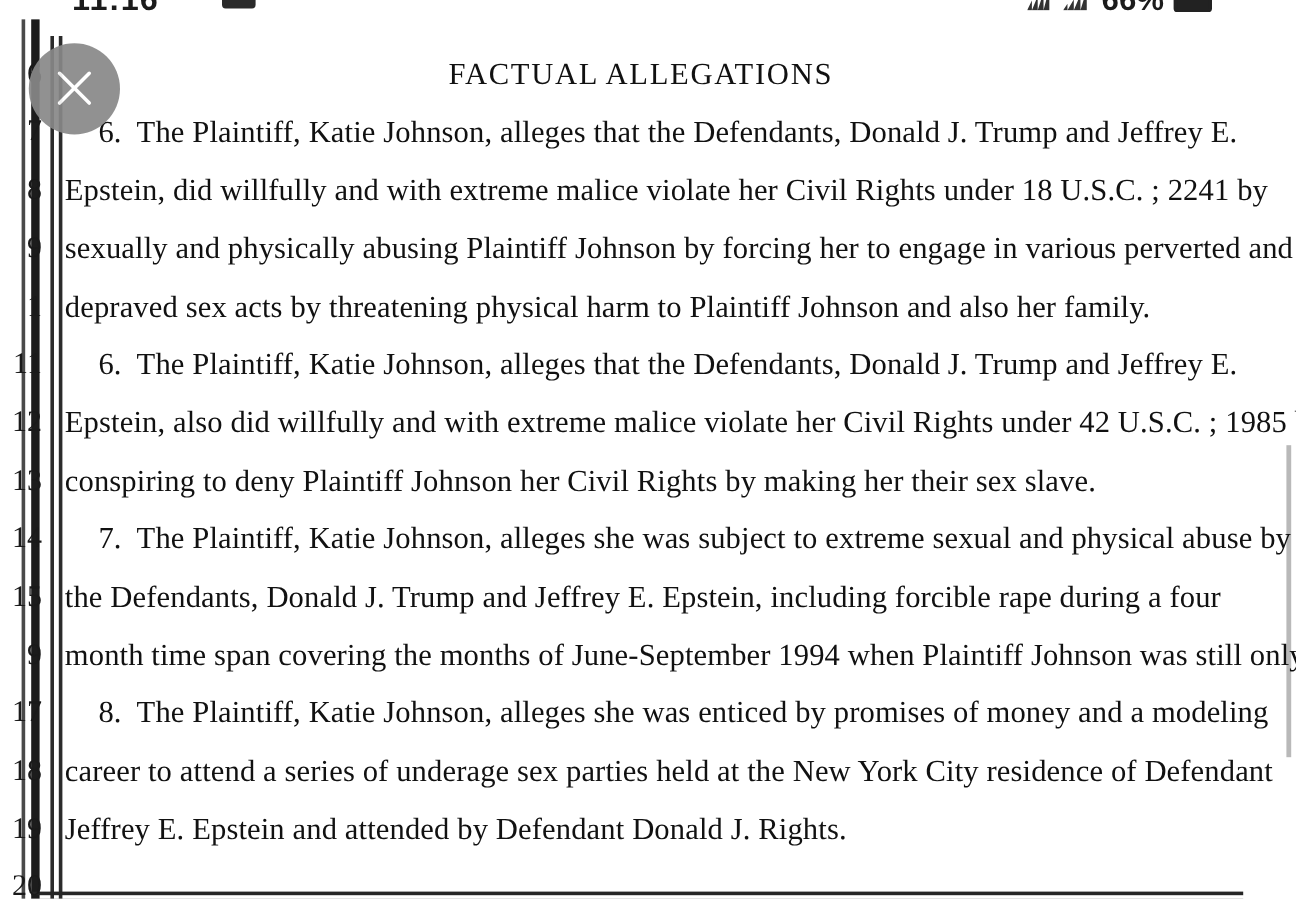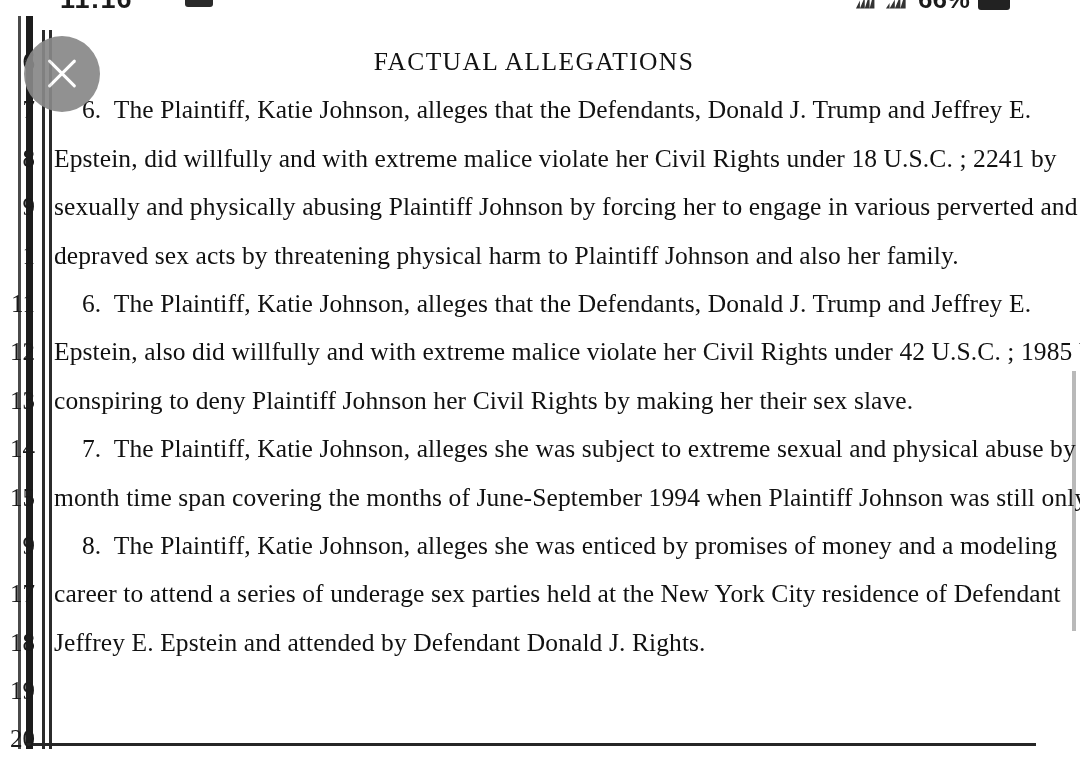--- a/index.html
+++ b/index.html
@@ -265,20 +265,21 @@
   <div id="doc-body">
     <div class="ln heading">FACTUAL ALLEGATIONS</div>
     <div class="ln indent">6.  The Plaintiff, Katie Johnson, alleges that the Defendants, Donald J. Trump and Jeffrey E.</div>
     <div class="ln">Epstein, did willfully and with extreme malice violate her Civil Rights under 18 U.S.C. ; 2241 by</div>
     <div class="ln">sexually and physically abusing Plaintiff Johnson by forcing her to engage in various perverted and</div>
     <div class="ln">depraved sex acts by threatening physical harm to Plaintiff Johnson and also her family.</div>
     <div class="ln indent">6.  The Plaintiff, Katie Johnson, alleges that the Defendants, Donald J. Trump and Jeffrey E.</div>
     <div class="ln">Epstein, also did willfully and with extreme malice violate her Civil Rights under 42 U.S.C. ; 1985 by</div>
     <div class="ln">conspiring to deny Plaintiff Johnson her Civil Rights by making her their sex slave.</div>
     <div class="ln indent">7.  The Plaintiff, Katie Johnson, alleges she was subject to extreme sexual and physical abuse by</div>
+    <div class="ln">the Defendants, Donald J. Trump and Jeffrey E. Epstein, including forcible rape during a four</div>
     <div class="ln">month time span covering the months of June-September 1994 when Plaintiff Johnson was still only</div>
     <div class="ln indent">8.  The Plaintiff, Katie Johnson, alleges she was enticed by promises of money and a modeling</div>
     <div class="ln">career to attend a series of underage sex parties held at the New York City residence of Defendant</div>
     <div class="ln">Jeffrey E. Epstein and attended by Defendant Donald J. Rights.</div>
   </div>
 </div>
 
 <div id="bottom-strip"></div>
 
 <div id="close-button">

